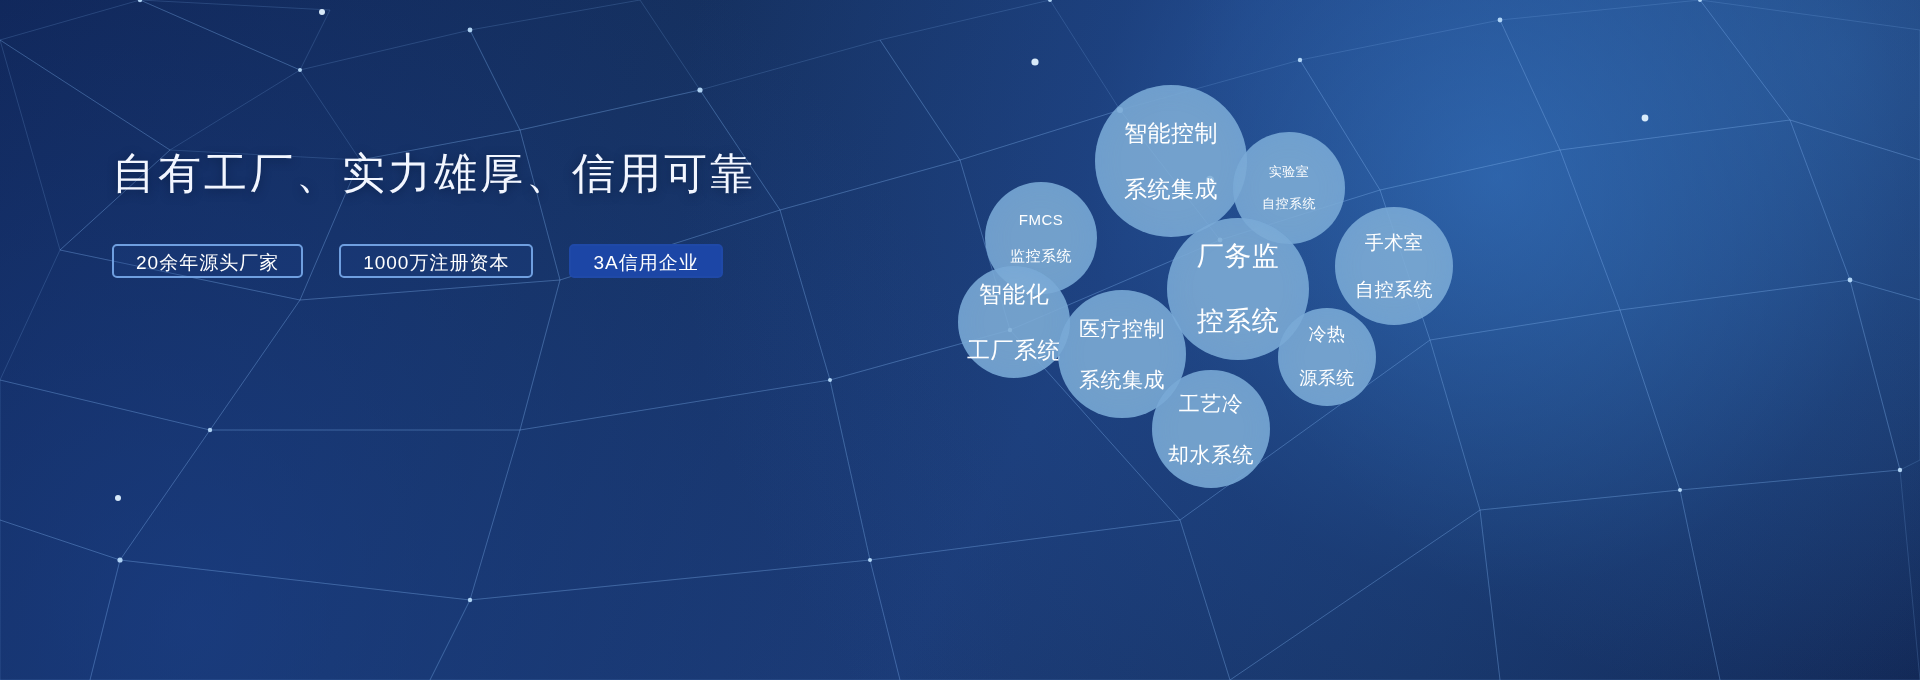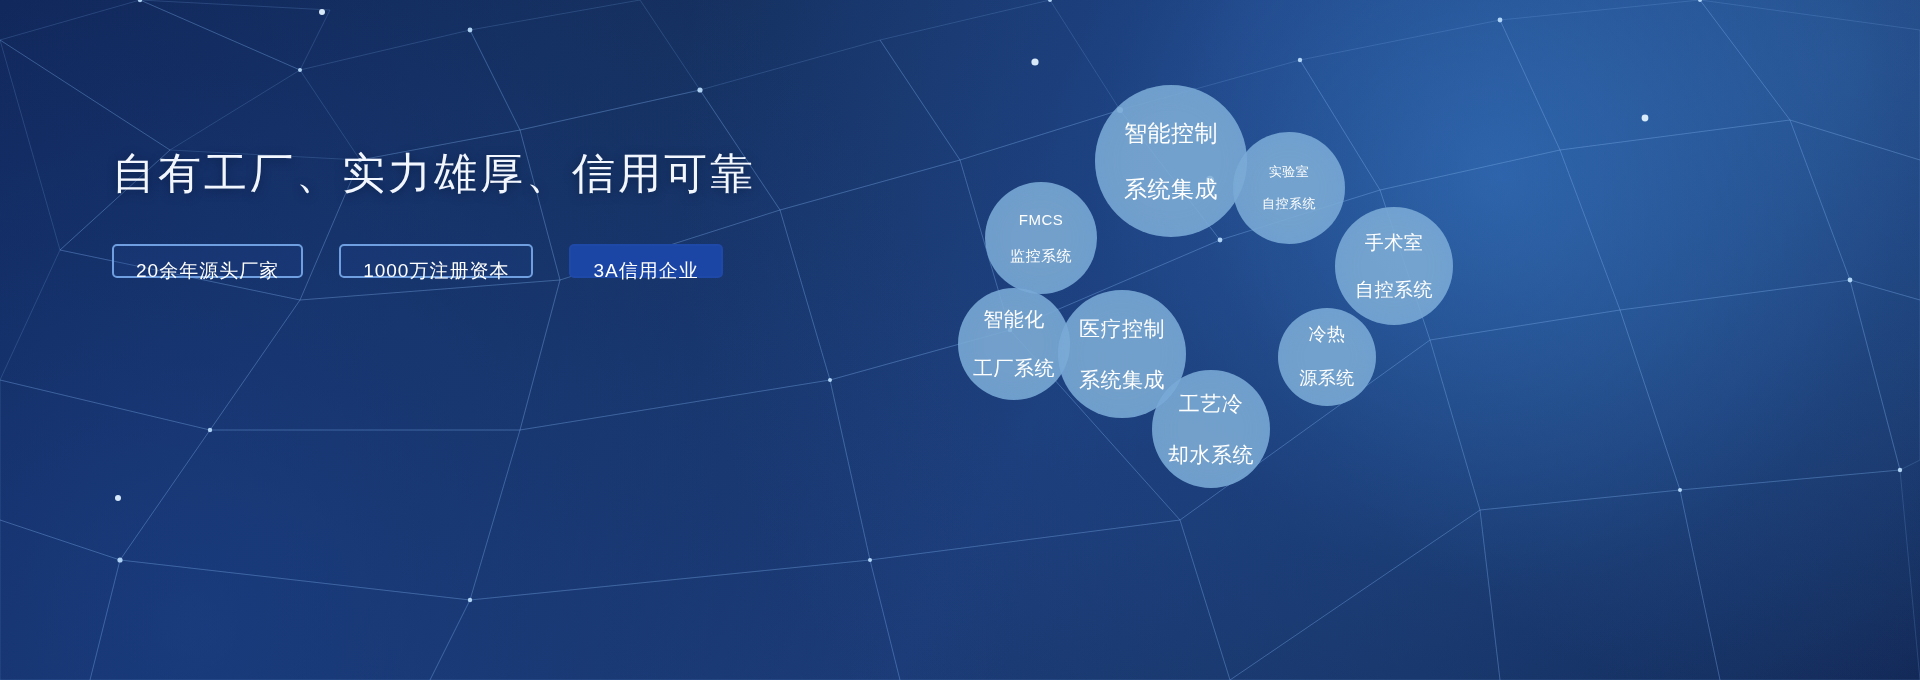--- a/index.html
+++ b/index.html
@@ -26,21 +26,21 @@
     line-height:1.18;white-space:nowrap;
     text-shadow:0 2px 14px rgba(6,20,50,0.75);
   }
   #subtitle{
     margin-top:26px;font-size:43px;color:#f2f6ff;letter-spacing:3px;
     line-height:1.2;white-space:nowrap;font-weight:400;
     text-shadow:0 2px 10px rgba(6,20,50,0.55);
   }
   #pill-row{margin-top:44px;display:flex;gap:36px;align-items:center;}
   .pill{
-    height:34px;line-height:34px;padding:8px 22px;border-radius:5px;
+    height:34px;line-height:34px;padding:0 22px;border-radius:5px;
     font-size:19px;color:#ffffff;white-space:nowrap;letter-spacing:1px;
     box-sizing:border-box;
   }
   .pill.outline{border:2px solid #6f9fe0;background:rgba(30,70,140,0.22);}
   .pill.filled{border:2px solid #1f49a8;background:#1c46a6;}
   
   #bubble-cluster{position:absolute;left:940px;top:40px;width:800px;height:620px;}
   .bubble{
     position:absolute;border-radius:50%;
     background:rgba(126,173,214,0.88);
@@ -165,22 +165,28 @@
     </div>
 
     <div class="bubble" style="left:45px;top:142px;width:112px;height:112px;font-size:15px;">
       <span>
         <span>FMCS</span><br>
         <span>监控系统</span>
       </span>
     </div>
 
 
-
-    <div class="bubble" style="left:18px;top:248px;width:112px;height:112px;font-size:20px;">
+    <div class="bubble" style="left:227px;top:178px;width:142px;height:142px;font-size:27px;">
+      <span>
+        <span>厂务监</span><br>
+        <span>控系统</span>
+      </span>
+    </div>
+
+    <div class="bubble" style="left:18px;top:226px;width:112px;height:112px;font-size:23px;">
       <span>
         <span>智能化</span><br>
         <span>工厂系统</span>
       </span>
     </div>
 
     <div class="bubble" style="left:118px;top:250px;width:128px;height:128px;font-size:21px;">
       <span>
         <span>医疗控制</span><br>
         <span>系统集成</span>

